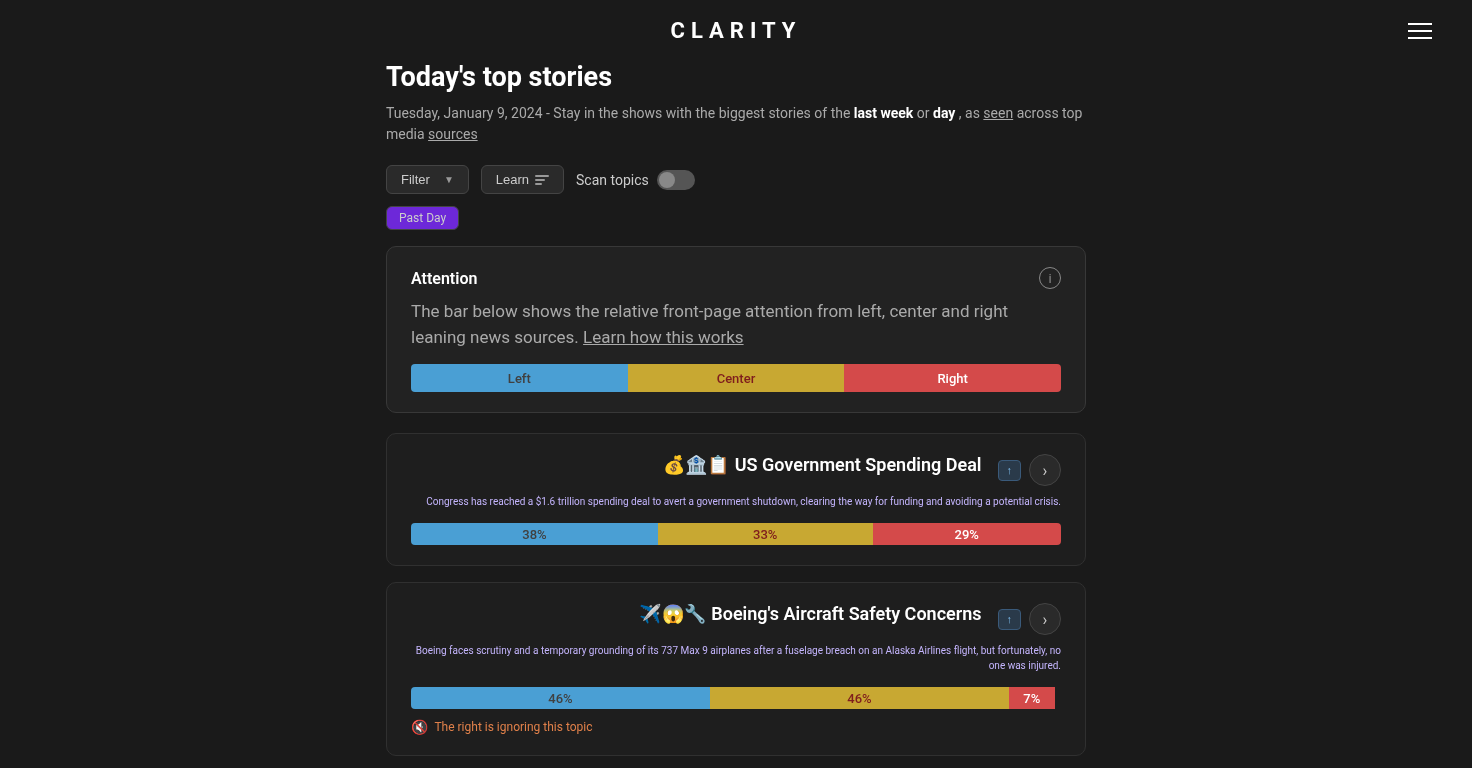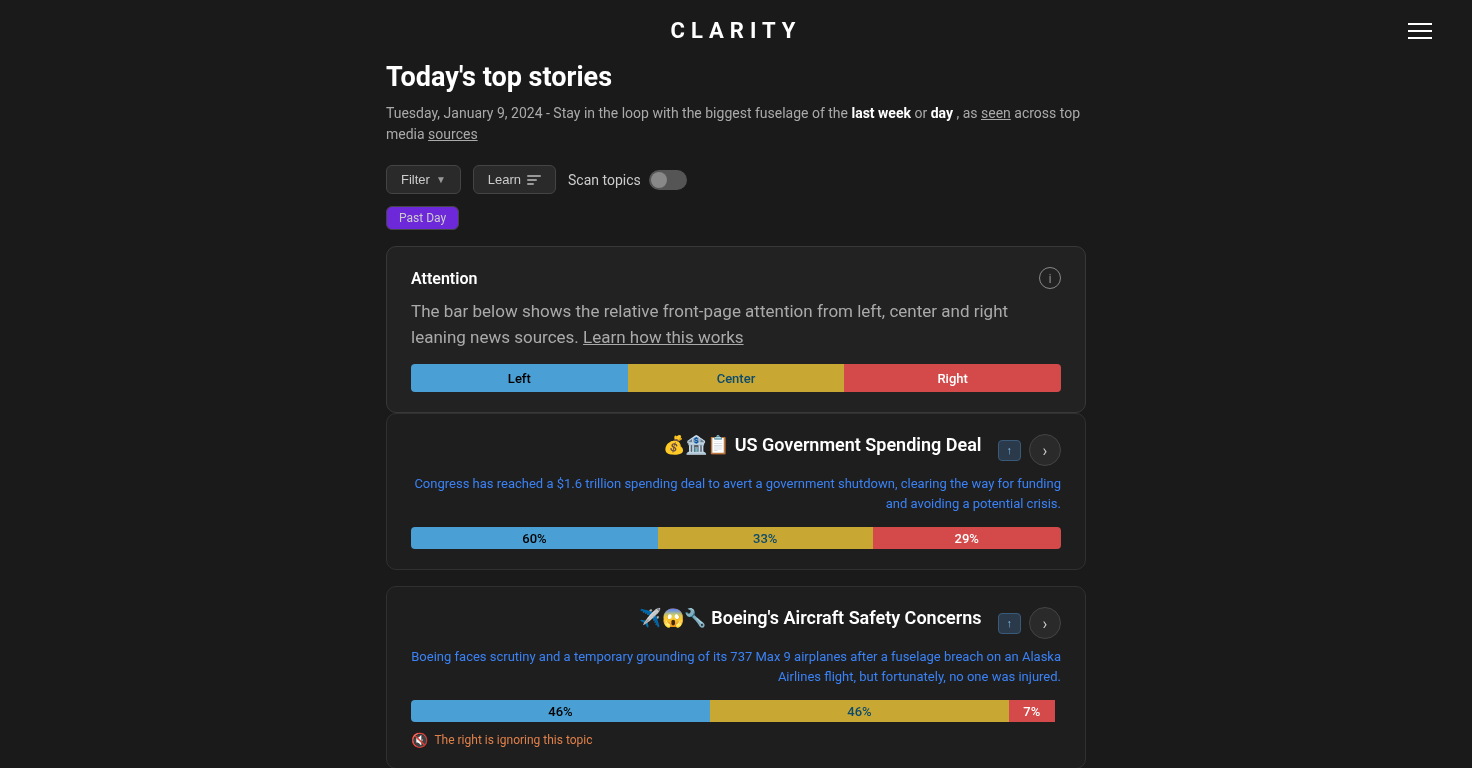--- a/index.html
+++ b/index.html
@@ -84,21 +84,21 @@
 
     .filter-btn {
       background: #2a2a2a;
       border: 1px solid #444;
       color: #ccc;
       padding: 6px 14px;
       border-radius: 6px;
       cursor: pointer;
       display: flex;
       align-items: center;
-      gap: 6px;
+      gap: 14px;
       font-size: 13px;
     }
 
     .filter-btn .arrow {
       font-size: 10px;
       color: #999;
     }
 
     .sort-btn {
       background: #2a2a2a;
@@ -150,20 +150,21 @@
       font-size: 12px;
       display: inline-block;
       margin-bottom: 16px;
     }
 
     .attention-card {
       background: #222222;
       border: 1px solid #383838;
       border-radius: 10px;
       padding: 20px 24px;
+      margin-bottom: 20px;
     }
 
     .attention-header {
       display: flex;
       justify-content: space-between;
       align-items: center;
       margin-bottom: 10px;
     }
 
     .attention-title {
@@ -204,31 +205,31 @@
       height: 28px;
     }
 
     .bar-left {
       background: #4a9fd4;
       display: flex;
       align-items: center;
       justify-content: center;
       font-size: 13px;
       font-weight: 500;
-      color: #000000;
+      color: #404040;
     }
 
     .bar-center {
       background: #c8a832;
       display: flex;
       align-items: center;
       justify-content: center;
       font-size: 13px;
       font-weight: 500;
-      color: #0c4a6e;
+      color: #7f1d1d;
     }
 
     .bar-right {
       background: #d44a4a;
       display: flex;
       align-items: center;
       justify-content: center;
       font-size: 13px;
       font-weight: 500;
       color: #fff;
@@ -283,22 +284,22 @@
       border-radius: 50%;
       display: flex;
       align-items: center;
       justify-content: center;
       cursor: pointer;
       color: #ccc;
       font-size: 16px;
     }
 
     .story-desc {
-      font-size: 13px;
-      color: #3b82f6;
+      font-size: 10px;
+      color: #c4b5fd;
       line-height: 1.5;
       margin-bottom: 14px;
     }
 
     .story-bar {
       display: flex;
       border-radius: 4px;
       overflow: hidden;
       height: 22px;
     }
@@ -346,21 +347,21 @@
 </div>
 
 <div class="main-content">
 
   
   <h1 class="page-title">Today's top stories</h1>
 
   
   <p class="subtitle">
     <span>Tuesday, January 9, 2024</span>
-    <span> - Stay in the loop with the biggest fuselage of the </span>
+    <span> - Stay in the shows with the biggest stories of the </span>
     <strong>last week</strong>
     <span> or </span>
     <strong>day</strong>
     <span>, as </span>
     <a href="#">seen</a>
     <span> across top media </span>
     <a href="#">sources</a>
   </p>
 
   
@@ -421,21 +422,21 @@
           <span>US Government Spending Deal</span>
         </div>
         <div class="story-controls">
           <div class="trending-badge">↑</div>
           <div class="chevron-btn">›</div>
         </div>
       </div>
       <p class="story-desc">Congress has reached a $1.6 trillion spending deal to avert a government shutdown, clearing the way for funding and avoiding a potential crisis.</p>
       <div class="story-bar">
         <div class="bar-left" style="width: 38%">
-          <span>60%</span>
+          <span>38%</span>
         </div>
         <div class="bar-center" style="width: 33%">
           <span>33%</span>
         </div>
         <div class="bar-right" style="width: 29%">
           <span>29%</span>
         </div>
       </div>
     </div>
 

